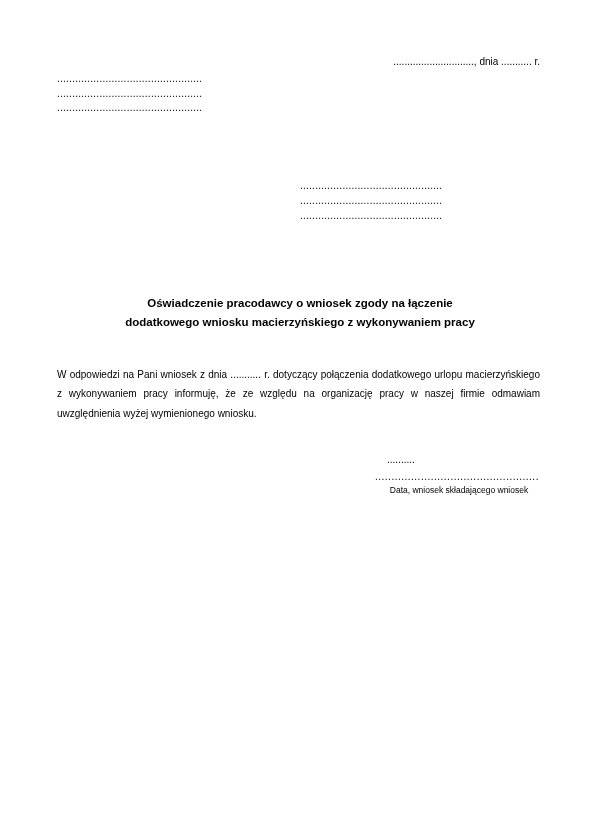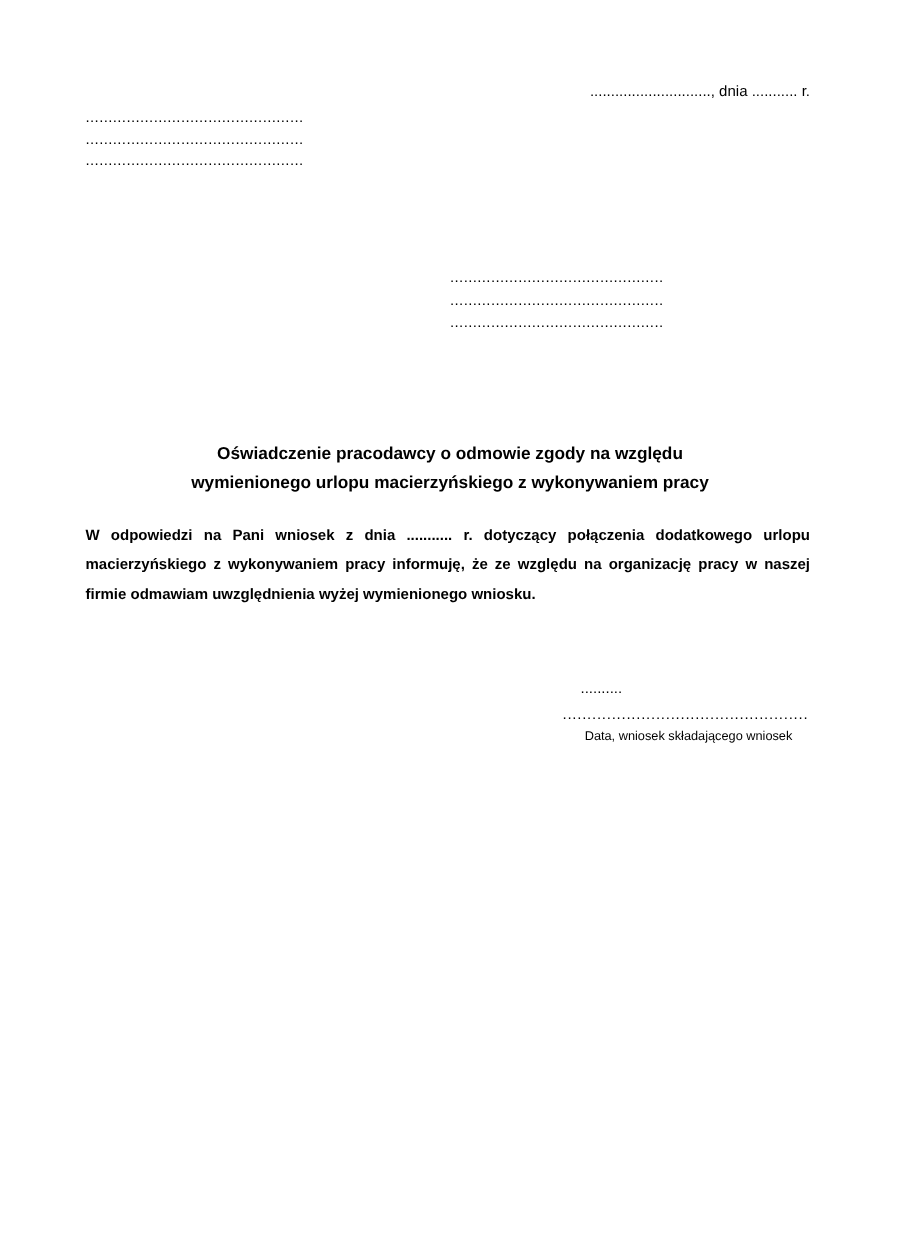--- a/index.html
+++ b/index.html
@@ -45,26 +45,25 @@
     left: 0;
     width: 600px;
     text-align: center;
     font-size: 11.5px;
     font-weight: bold;
     line-height: 19px;
   }
   .body-paragraph {
     position: absolute;
     left: 57px;
-    top: 348px;
+    top: 365px;
     width: 483px;
     font-size: 10px;
     line-height: 19.3px;
     text-align: justify;
-    font-weight: bold;
   }
   .signature-block {
     position: absolute;
     left: 375px;
     top: 452px;
     width: 168px;
     font-size: 10px;
   }
   .signature-block .short-dots {
     padding-left: 12px;
@@ -97,22 +96,22 @@
     <div class="dots">................................................</div>
   </div>
 
   <div class="addressee-block">
     <div class="dots">...............................................</div>
     <div class="dots">...............................................</div>
     <div class="dots">...............................................</div>
   </div>
 
   <div class="doc-title">
-    <div>Oświadczenie pracodawcy o odmowie zgody na względu</div>
-    <div>wymienionego urlopu macierzyńskiego z wykonywaniem pracy</div>
+    <div>Oświadczenie pracodawcy o wniosek zgody na łączenie</div>
+    <div>dodatkowego wniosku macierzyńskiego z wykonywaniem pracy</div>
   </div>
 
   <div class="body-paragraph">W odpowiedzi na Pani wniosek z dnia ........... r. dotyczący połączenia dodatkowego urlopu macierzyńskiego z wykonywaniem pracy informuję, że ze względu na organizację pracy w naszej firmie odmawiam uwzględnienia wyżej wymienionego wniosku.</div>
 
   <div class="signature-block">
     <div class="short-dots">..........</div>
     <div class="line-dots">..................................................</div>
     <div class="caption">Data, wniosek składającego wniosek</div>
   </div>
 

